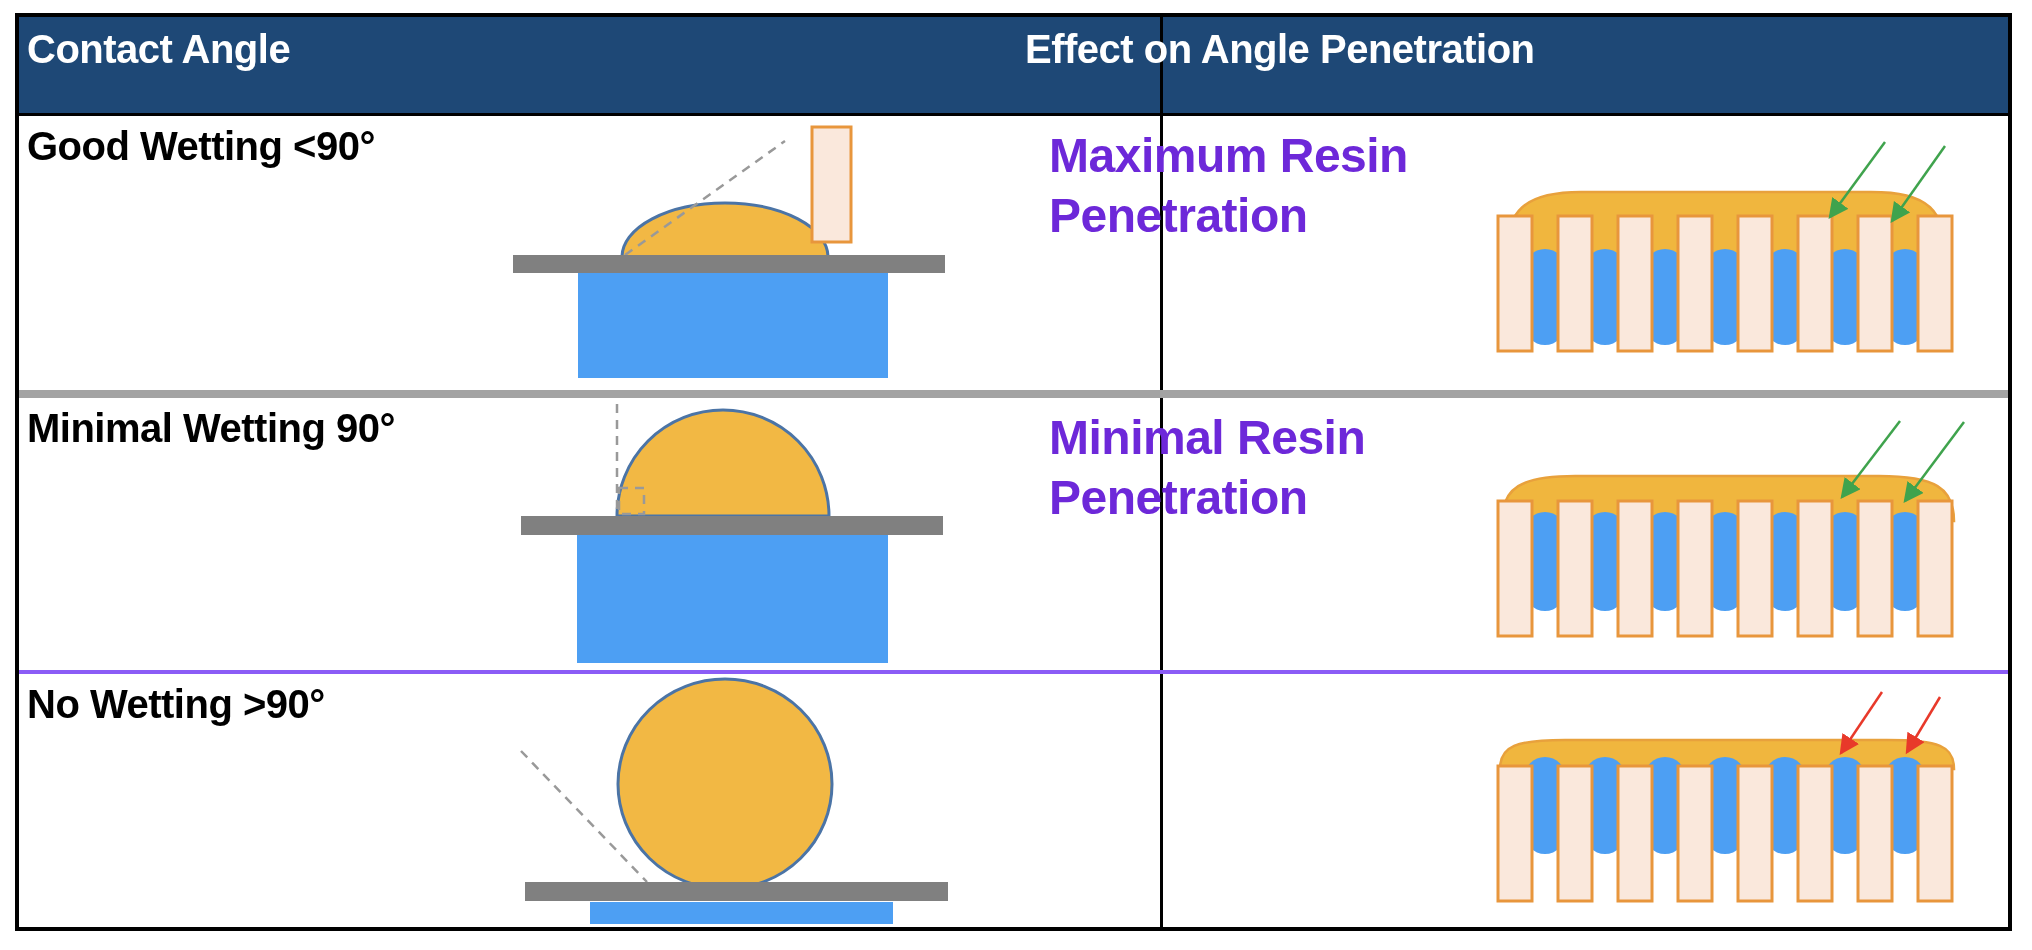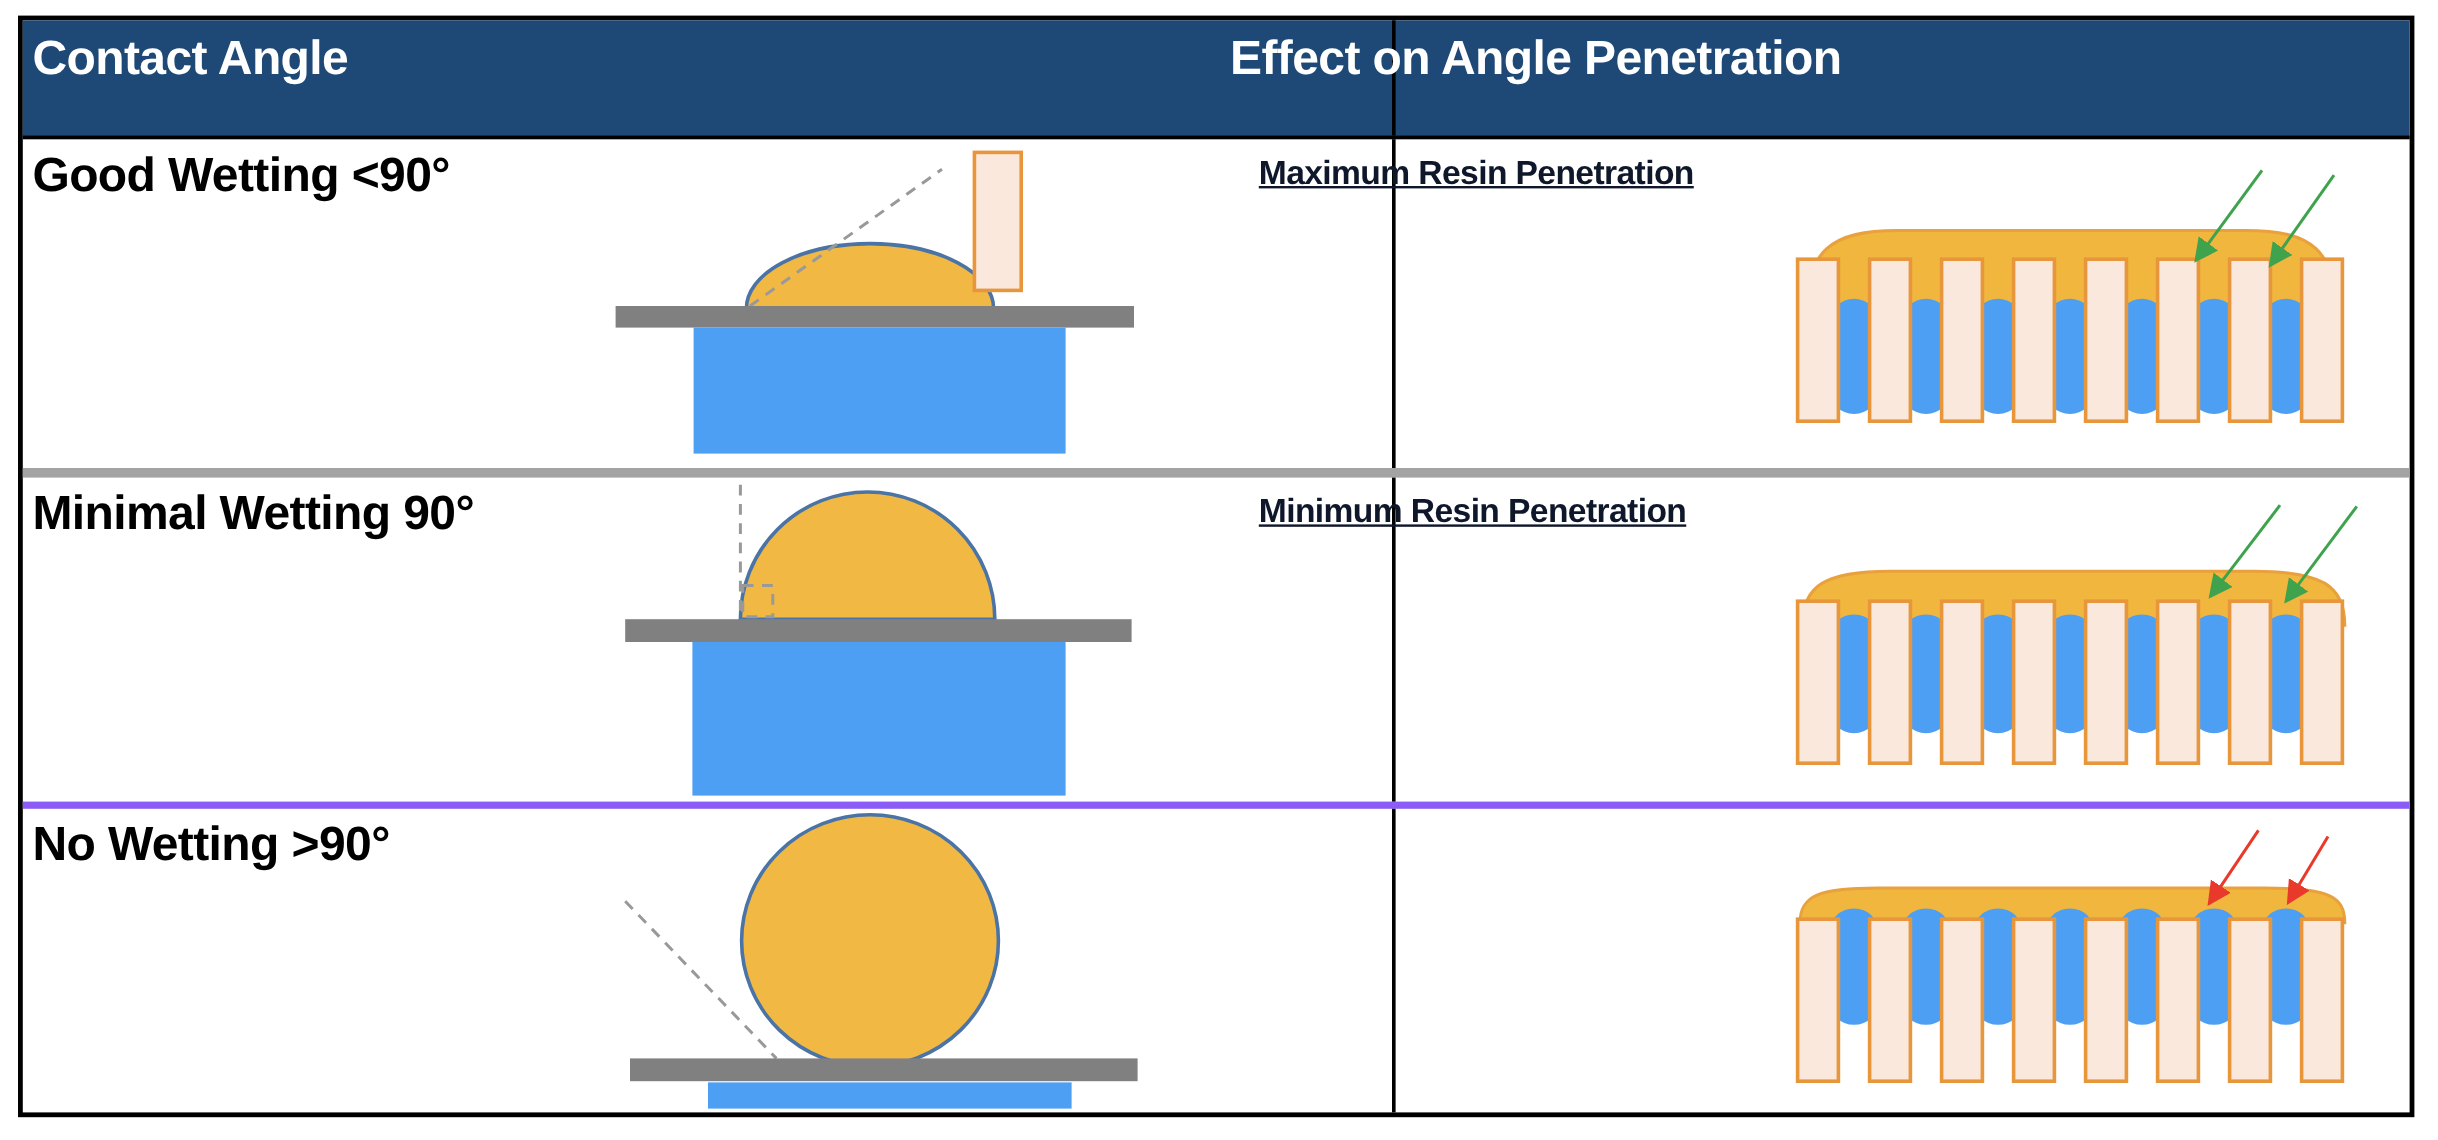--- a/index.html
+++ b/index.html
@@ -1,27 +1,27 @@
 <!DOCTYPE html>
 <html><head>
 <meta charset="utf-8">
 <style>
   html,body{margin:0;padding:0;background:#ffffff;}
   body{width:2032px;height:950px;position:relative;font-family:"Liberation Sans",sans-serif;}
   .table{position:absolute;left:15px;top:13px;width:1997px;height:918px;border:4px solid #000;background:#fff;box-sizing:border-box;}
   .row{position:absolute;left:0;width:100%;box-sizing:border-box;}
   .hdr{top:0;height:99px;background:#1E4876;border-bottom:3px solid #000;}
   .r1{top:99px;height:282px;border-bottom:8px solid #a3a3a3;}
-  .r2{top:381px;height:276px;border-bottom:6px solid #8b5cf6;}
+  .r2{top:381px;height:276px;border-bottom:4px solid #8b5cf6;}
   .r3{top:657px;height:253px;border-radius:19px;}
   .cellL{position:absolute;left:0;top:0;width:1144px;height:100%;border-right:3px solid #000;box-sizing:border-box;}
   .cellR{position:absolute;left:1000px;top:0;width:990px;height:100%;box-sizing:border-box;}
   .hdrTxt{color:#ffffff;font-weight:bold;font-size:40px;letter-spacing:-0.5px;padding:10px 0 0 8px;}
   .lblTxt{color:#000;font-weight:bold;font-size:40px;letter-spacing:-0.5px;padding:8px 0 0 8px;}
-  .fxTxt{color:#0f172a;font-weight:bold;font-size:28px;letter-spacing:-0.5px;padding:10px 0 0 30px;width:470px;line-height:1.25;text-decoration:underline;}
+  .fxTxt{color:#6d28d9;font-weight:bold;font-size:48px;letter-spacing:-0.5px;padding:10px 0 0 30px;width:470px;line-height:1.25;}
   svg{position:absolute;left:0;top:0;}
   .drop{fill:#F2B844;stroke:#4B74A6;stroke-width:3px;}
   .bar{fill:#808080;}
   .water{fill:#4D9FF3;}
   .fiber{fill:#FAE8DC;stroke:#E8963C;stroke-width:3px;}
   .blob{fill:#F0B63E;stroke:#E8A13C;stroke-width:2.5px;}
   .cap{fill:#4D9FF3;}
   .dash{stroke:#999999;stroke-width:2.5px;stroke-dasharray:9 7;fill:none;}
   .garrow{stroke:#3FA34D;stroke-width:2.5px;fill:none;}
   .rarrow{stroke:#E8392A;stroke-width:2.5px;fill:none;}
@@ -86,21 +86,21 @@
       <div class="lblTxt">Minimal Wetting 90°</div>
       <svg width="997" height="273" viewBox="0 0 997 273">
         <path class="drop" d="M 598 118 A 106 106 0 0 1 810 118 Z"></path>
         <line class="dash" x1="598" y1="6" x2="598" y2="116"></line>
         <rect class="dash" x="600" y="90" width="25" height="26"></rect>
         <rect class="bar" x="502" y="118" width="422" height="19"></rect>
         <rect class="water" x="558" y="137" width="311" height="128"></rect>
       </svg>
     </div>
     <div class="cellR">
-      <div class="fxTxt">Minimum Resin Penetration</div>
+      <div class="fxTxt">Minimal Resin Penetration</div>
       <svg width="987" height="273" viewBox="0 0 987 273">
         <defs>
           <marker id="gh2" markerWidth="10" markerHeight="10" refX="7" refY="4" orient="auto">
               <path d="M0,0 L8,4 L0,8 Z" fill="#3FA34D"></path>
             </marker>
         </defs>
         <path class="blob" d="M 483 123 C 483 90 502 78 556 78 L 860 78 C 916 78 935 90 935 123 Z"></path>
         <rect class="cap" x="505" y="114" width="42" height="99" rx="21"></rect>
         <rect class="cap" x="565" y="114" width="42" height="99" rx="21"></rect>
         <rect class="cap" x="625" y="114" width="42" height="99" rx="21"></rect>

